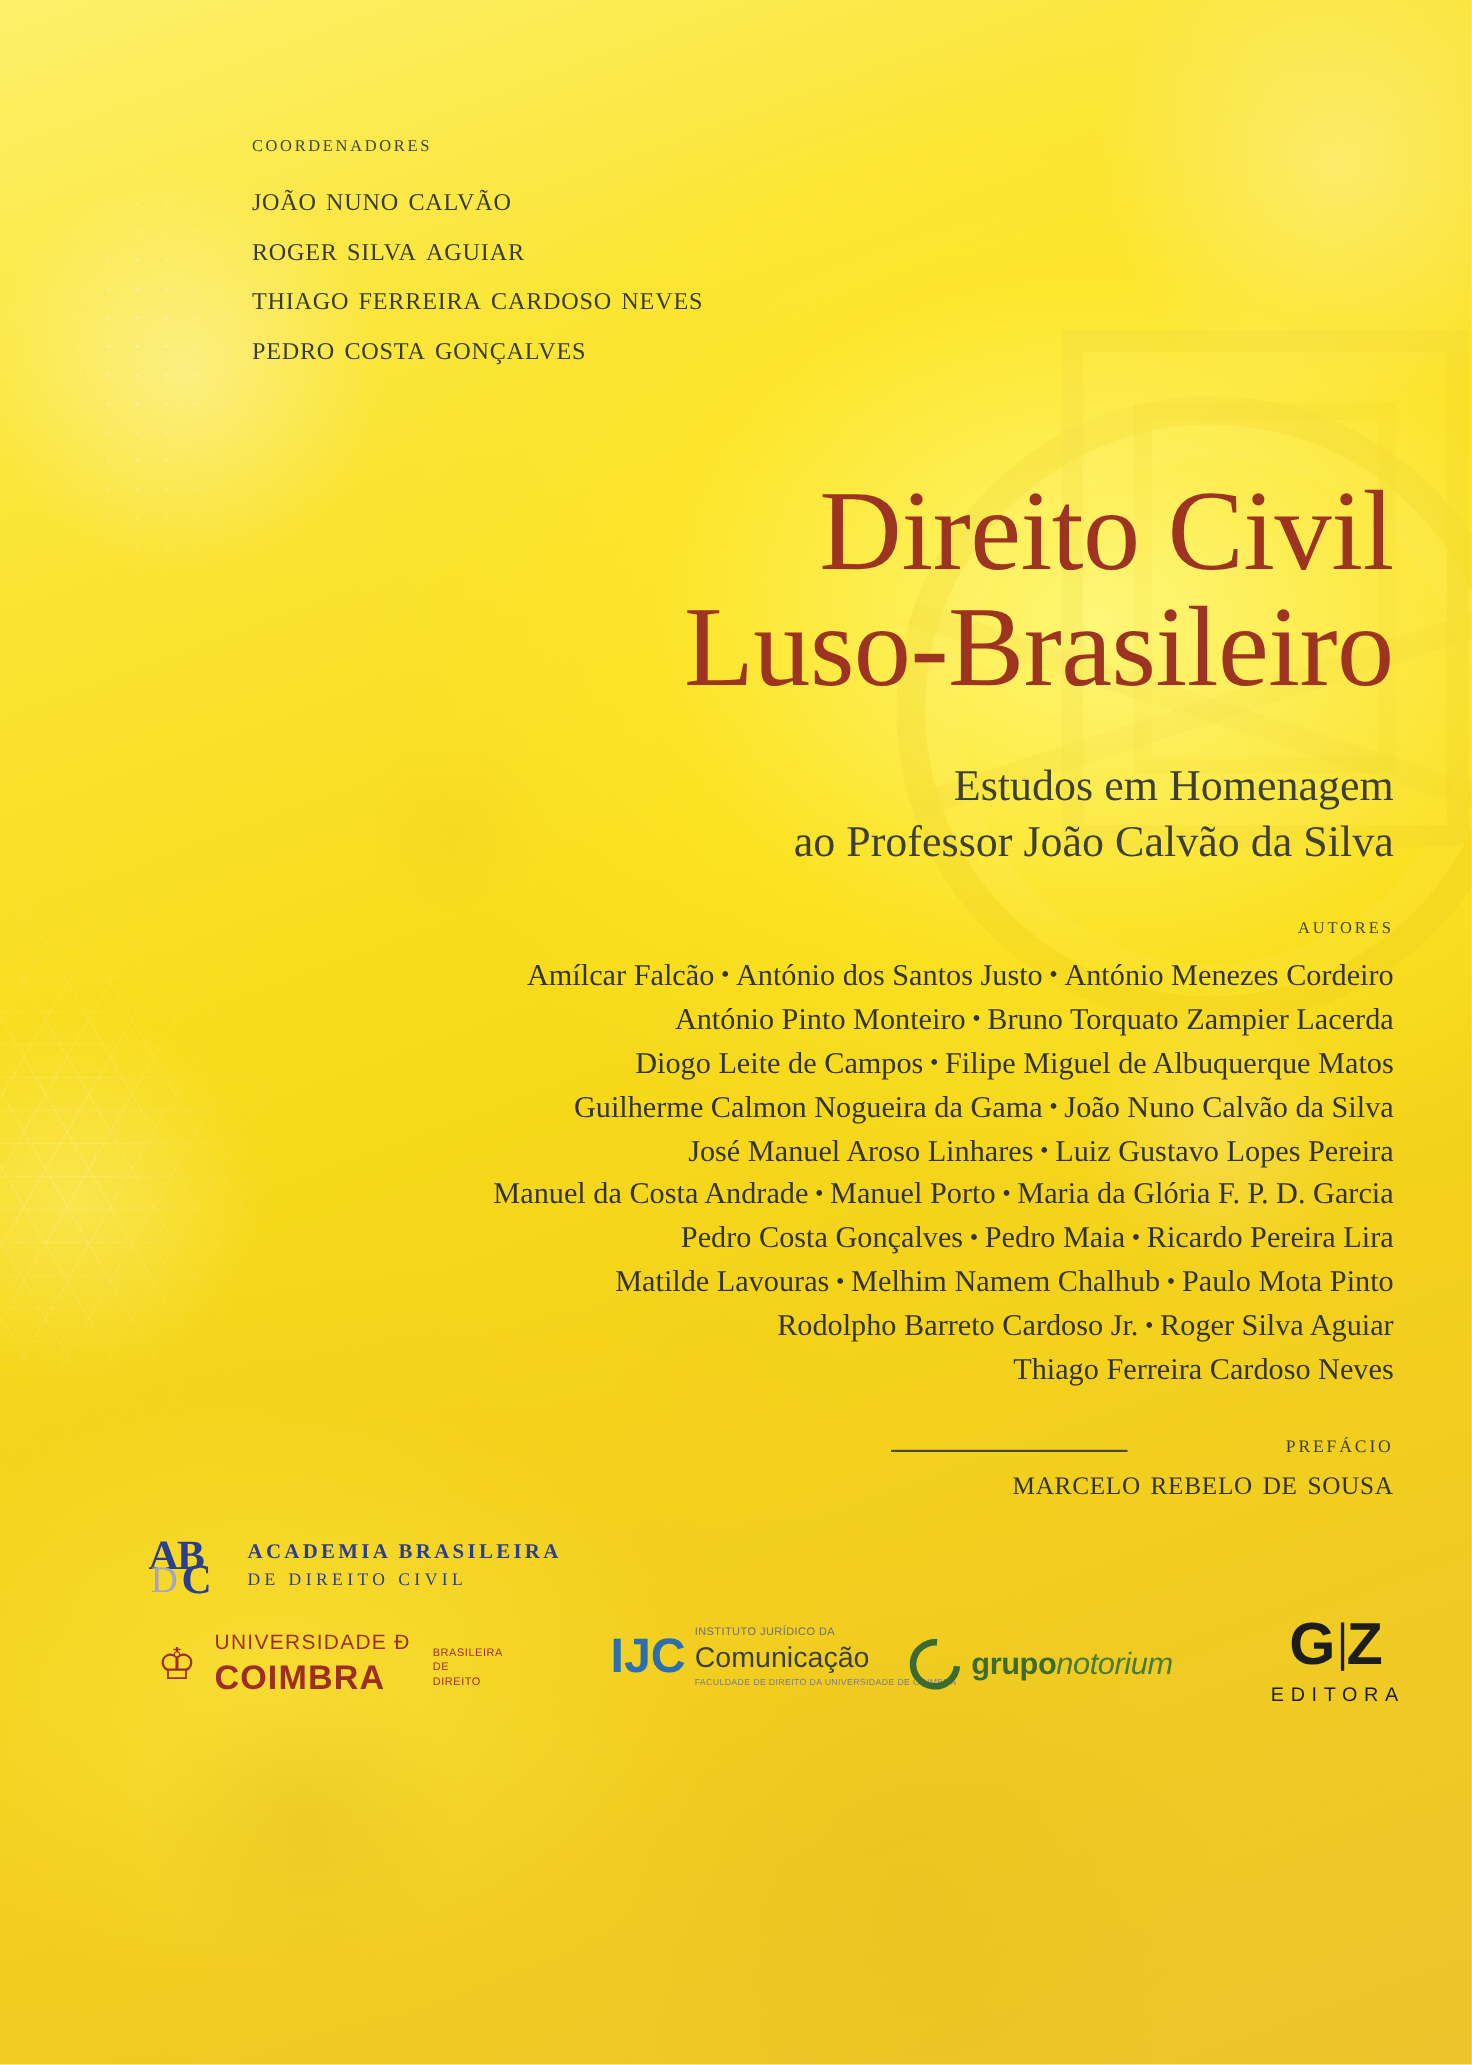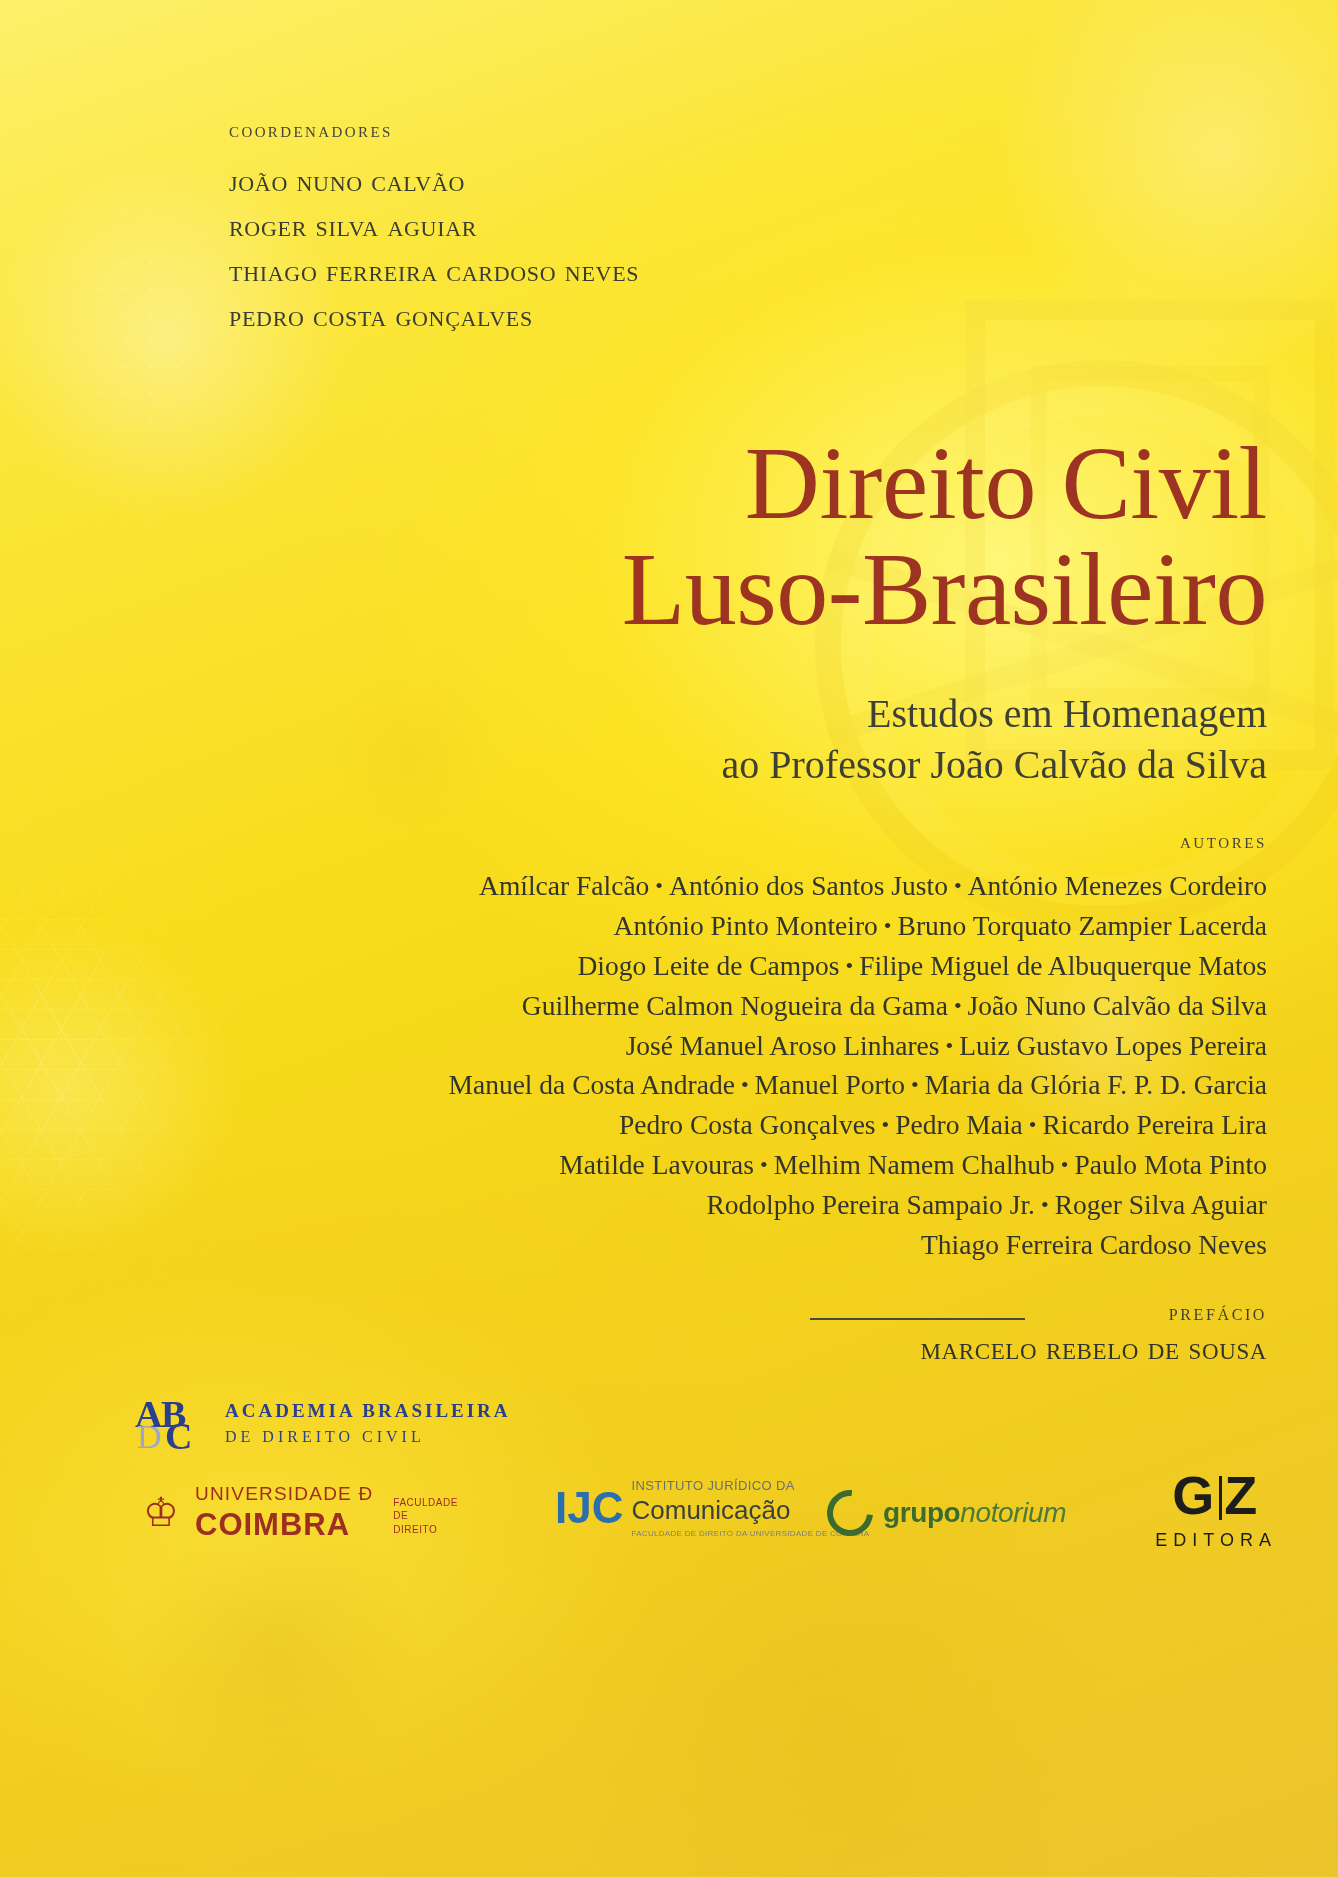--- a/index.html
+++ b/index.html
@@ -292,21 +292,21 @@
     display: flex;
     align-items: center;
     gap: 8px;
   }
   .logo-ijc .ij {
     font-family: "Liberation Sans", sans-serif;
     font-size: 44px; font-weight: 700; color: #2b6fae; line-height: 1;
   }
   .logo-ijc .right .top {
     font-family: "Liberation Sans", sans-serif;
-    font-size: 13px; color: #6b6f72; letter-spacing: 0.4px;
+    font-size: 10px; color: #6b6f72; letter-spacing: 0.4px;
   }
   .logo-ijc .right .mid {
     font-family: "Liberation Sans", sans-serif;
     font-size: 26px; color: #3a3f42; font-weight: 500; margin-top: 2px;
   }
   .logo-ijc .right .bot {
     font-family: "Liberation Sans", sans-serif;
     font-size: 8px; color: #7a7e80; margin-top: 3px; letter-spacing: 0.3px;
   }
 
@@ -400,21 +400,21 @@
     <div class="authors-label">Autores</div>
     <div class="authors">
         <div class="row"><span>Amílcar Falcão</span><span class="sep">•</span><span>António dos Santos Justo</span><span class="sep">•</span><span>António Menezes Cordeiro</span></div>
         <div class="row"><span>António Pinto Monteiro</span><span class="sep">•</span><span>Bruno Torquato Zampier Lacerda</span></div>
         <div class="row"><span>Diogo Leite de Campos</span><span class="sep">•</span><span>Filipe Miguel de Albuquerque Matos</span></div>
         <div class="row"><span>Guilherme Calmon Nogueira da Gama</span><span class="sep">•</span><span>João Nuno Calvão da Silva</span></div>
         <div class="row"><span>José Manuel Aroso Linhares</span><span class="sep">•</span><span>Luiz Gustavo Lopes Pereira</span></div>
         <div class="row"><span>Manuel da Costa Andrade</span><span class="sep">•</span><span>Manuel Porto</span><span class="sep">•</span><span>Maria da Glória F. P. D. Garcia</span></div>
         <div class="row"><span>Pedro Costa Gonçalves</span><span class="sep">•</span><span>Pedro Maia</span><span class="sep">•</span><span>Ricardo Pereira Lira</span></div>
         <div class="row"><span>Matilde Lavouras</span><span class="sep">•</span><span>Melhim Namem Chalhub</span><span class="sep">•</span><span>Paulo Mota Pinto</span></div>
-        <div class="row"><span>Rodolpho Pereira Sampaio Jr.</span><span class="sep">•</span><span>Roger Silva Aguiar</span></div>
+        <div class="row"><span>Rodolpho Barreto Cardoso Jr.</span><span class="sep">•</span><span>Roger Silva Aguiar</span></div>
         <div class="row"><span>Thiago Ferreira Cardoso Neves</span></div>
       </div>
 
     <div class="preface-line"></div>
     <div class="preface-label">Prefácio</div>
     <div class="preface-name">Marcelo Rebelo de Sousa</div>
 
     <div class="logo-abdc">
       <div class="mark">
         <span class="a">A</span>
@@ -427,21 +427,21 @@
         <div class="t2">DE DIREITO CIVIL</div>
       </div>
     </div>
 
     <div class="logo-coimbra">
       <div class="crest">♔</div>
       <div class="ctxt">
         <div class="c1">UNIVERSIDADE Ð</div>
         <div class="c2">COIMBRA</div>
       </div>
-      <div class="fac" style="white-space: pre-line;">FACULDADE
+      <div class="fac" style="white-space: pre-line;">BRASILEIRA
 DE
 DIREITO</div>
     </div>
 
     <div class="logo-ijc">
       <div class="ij">IJC</div>
       <div class="right">
         <div class="top">INSTITUTO JURÍDICO DA</div>
         <div class="mid">Comunicação</div>
         <div class="bot">FACULDADE DE DIREITO DA UNIVERSIDADE DE COIMBRA</div>

